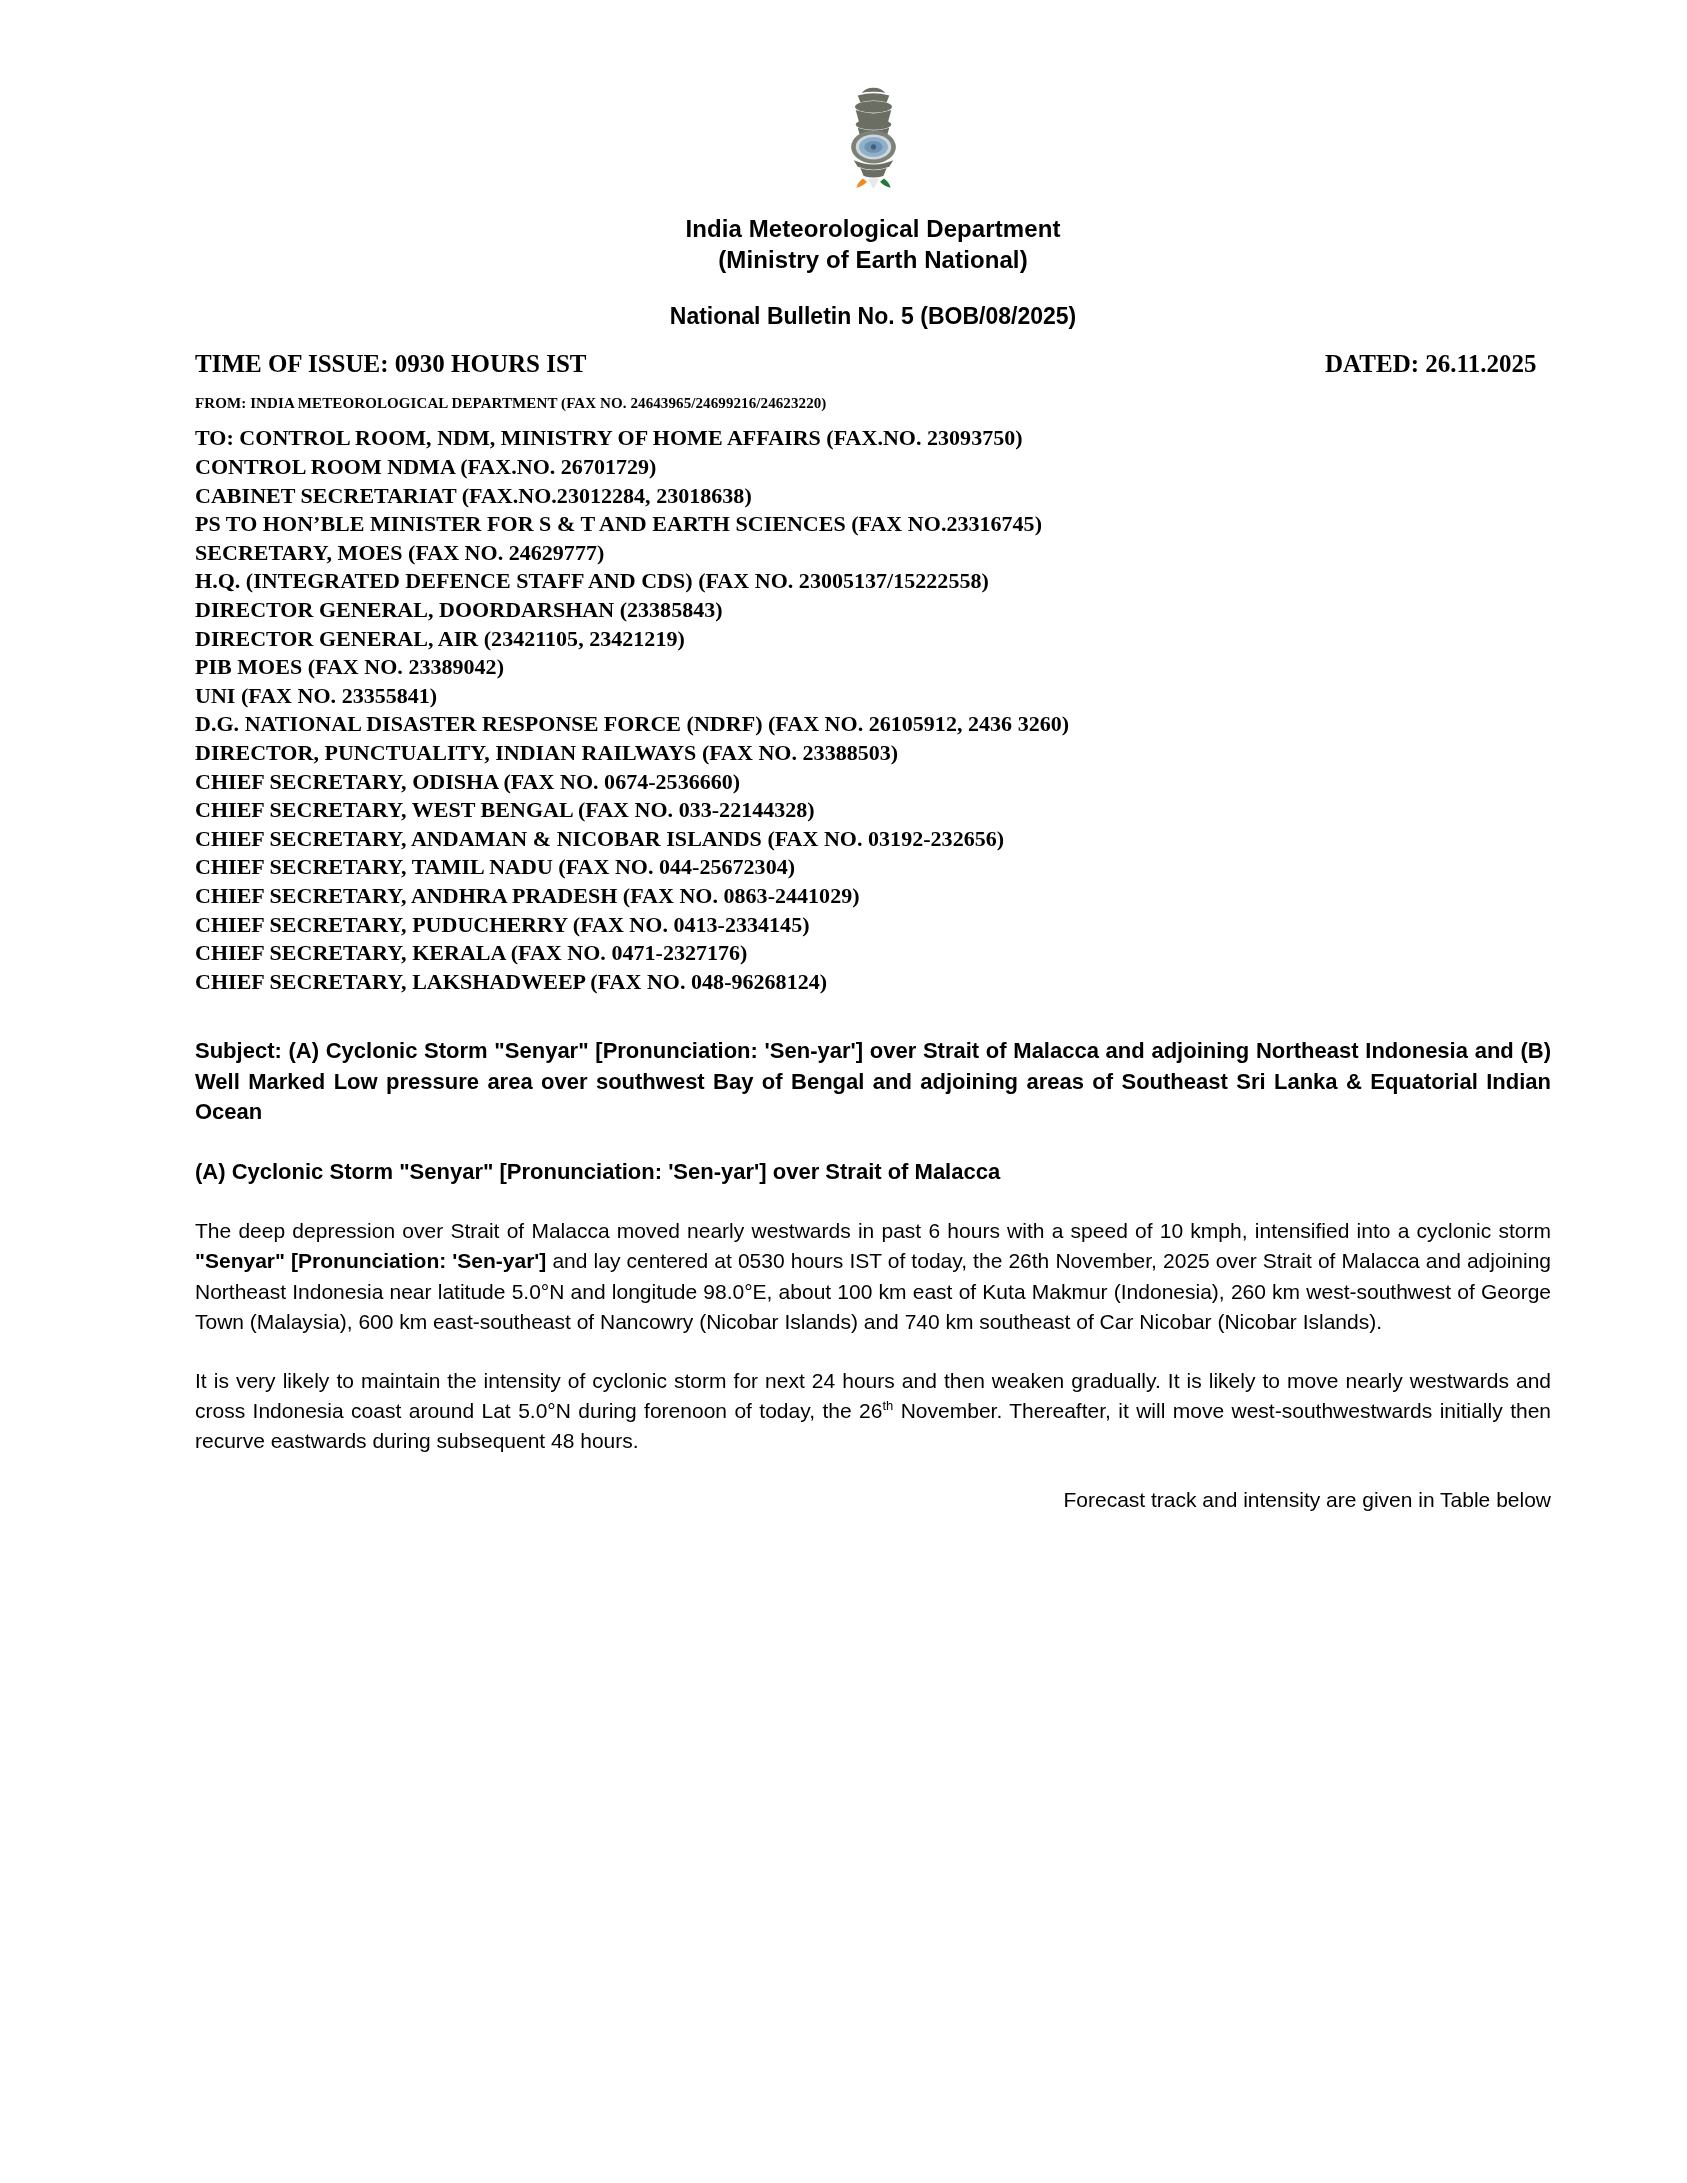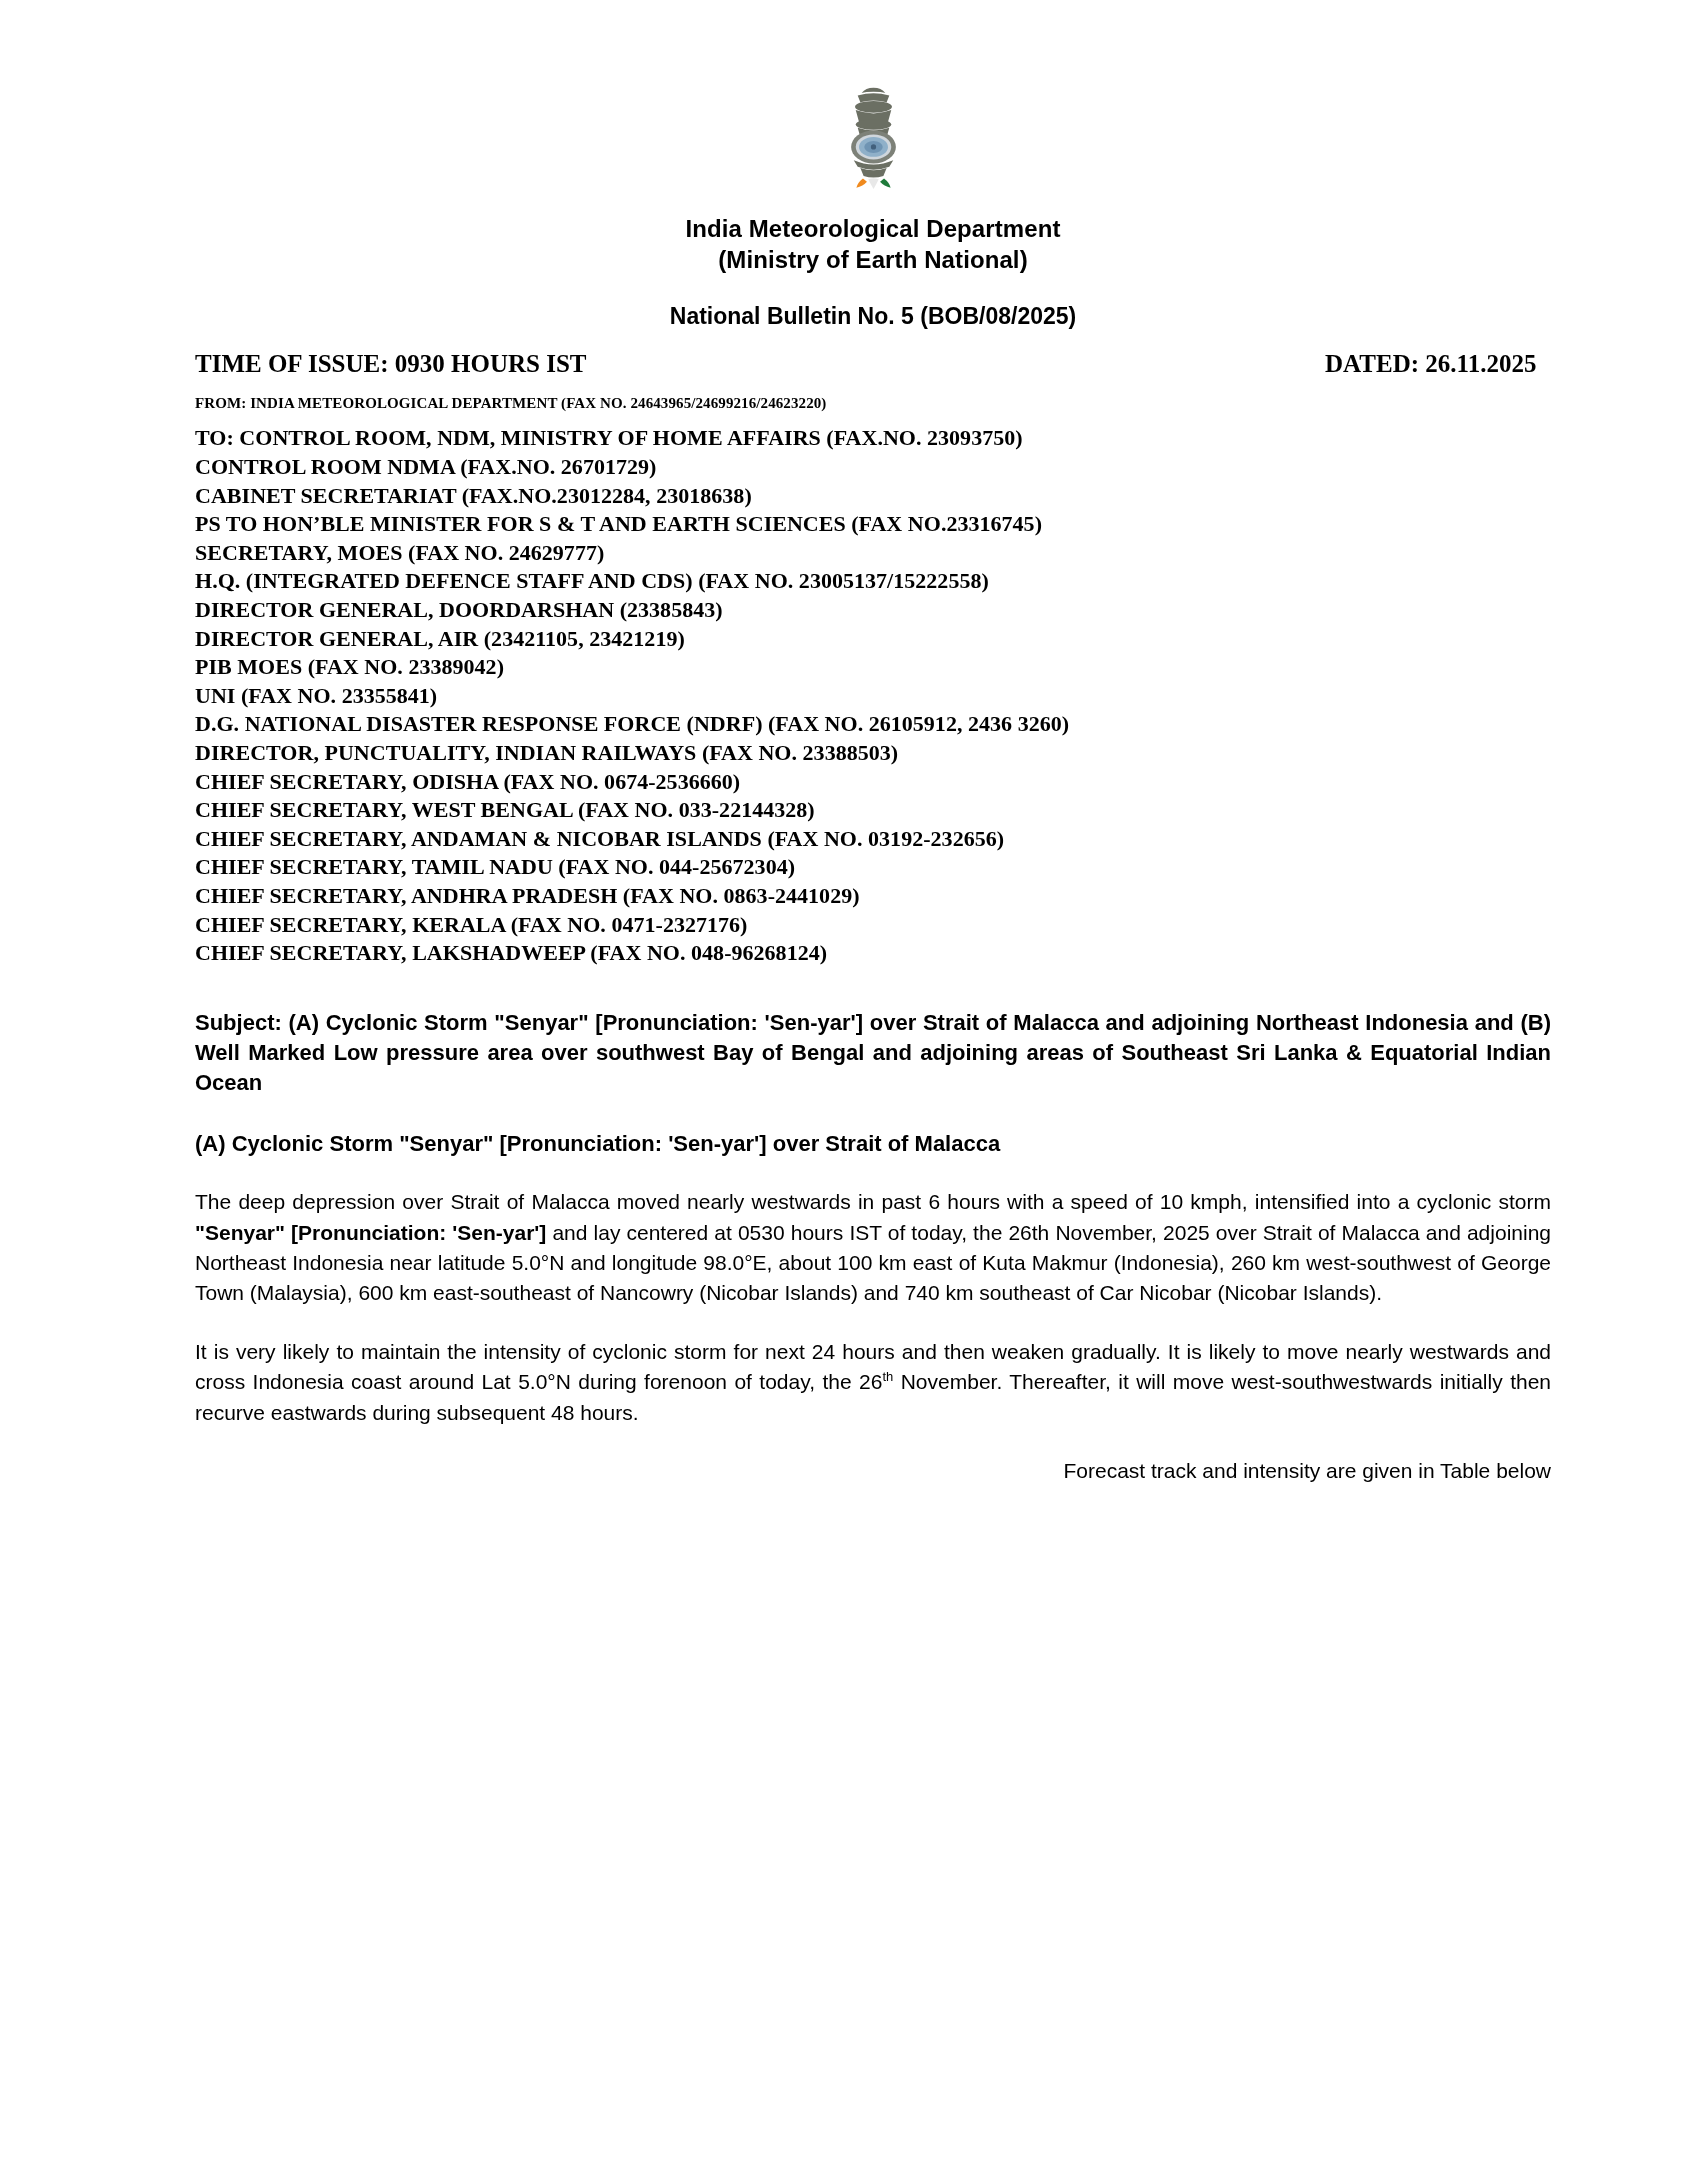--- a/index.html
+++ b/index.html
@@ -176,20 +176,21 @@
     <div>DIRECTOR GENERAL, AIR (23421105, 23421219)</div>
     <div>PIB MOES (FAX NO. 23389042)</div>
     <div>UNI (FAX NO. 23355841)</div>
     <div>D.G. NATIONAL DISASTER RESPONSE FORCE (NDRF) (FAX NO. 26105912, 2436 3260)</div>
     <div>DIRECTOR, PUNCTUALITY, INDIAN RAILWAYS (FAX NO. 23388503)</div>
     <div>CHIEF SECRETARY, ODISHA (FAX NO. 0674-2536660)</div>
     <div>CHIEF SECRETARY, WEST BENGAL (FAX NO. 033-22144328)</div>
     <div>CHIEF SECRETARY, ANDAMAN &amp; NICOBAR ISLANDS (FAX NO. 03192-232656)</div>
     <div>CHIEF SECRETARY, TAMIL NADU (FAX NO. 044-25672304)</div>
     <div>CHIEF SECRETARY, ANDHRA PRADESH (FAX NO. 0863-2441029)</div>
+    <div>CHIEF SECRETARY, PUDUCHERRY (FAX NO. 0413-2334145)</div>
     <div>CHIEF SECRETARY, KERALA (FAX NO. 0471-2327176)</div>
     <div>CHIEF SECRETARY, LAKSHADWEEP (FAX NO. 048-96268124)</div>
   </div>
 
   <div class="subject sans">Subject: (A) Cyclonic Storm "Senyar" [Pronunciation: 'Sen-yar'] over Strait of Malacca and adjoining Northeast Indonesia and (B) Well Marked Low pressure area over southwest Bay of Bengal and adjoining areas of Southeast Sri Lanka &amp; Equatorial Indian Ocean</div>
 
   <div class="section-head sans">(A) Cyclonic Storm "Senyar" [Pronunciation: 'Sen-yar'] over Strait of Malacca</div>
 
   <p class="body sans"><span>The deep depression over Strait of Malacca moved nearly westwards in past 6 hours with a speed of 10 kmph, intensified into a cyclonic storm </span><b class="inline">"Senyar" [Pronunciation: 'Sen-yar']</b><span> and lay centered at 0530 hours IST of today, the 26th November, 2025 over Strait of Malacca and adjoining Northeast Indonesia near latitude 5.0°N and longitude 98.0°E, about 100 km east of Kuta Makmur (Indonesia), 260 km west-southwest of George Town (Malaysia),  600 km east-southeast of Nancowry (Nicobar Islands) and 740 km southeast of Car Nicobar (Nicobar Islands).</span></p>
 

